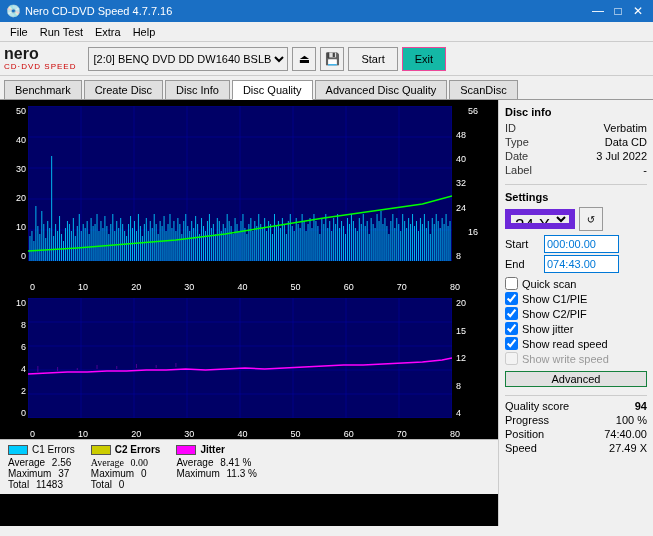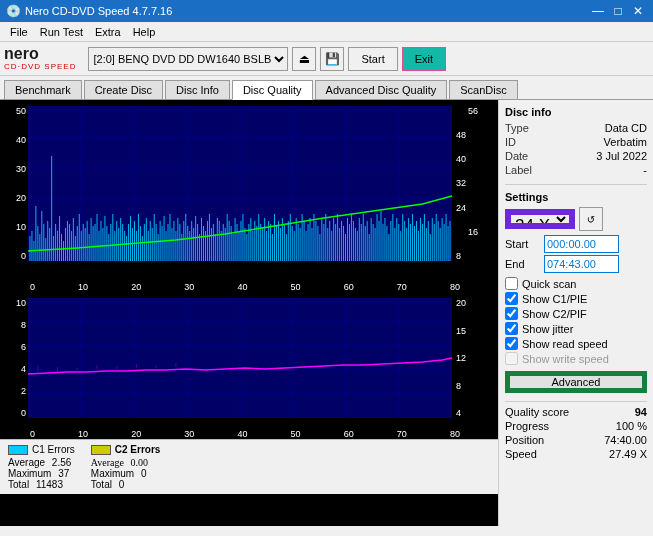--- a/index.html
+++ b/index.html
@@ -41,21 +41,21 @@
     .panel-label { color: #333; }
     .panel-value { color: #000; }
     .settings-title { font-weight: bold; font-size: 11px; margin-bottom: 4px; margin-top: 6px; }
     .speed-row { display: flex; align-items: center; gap: 4px; margin-bottom: 4px; }
     .speed-select { width: 70px; height: 20px; font-size: 17px; border: 6px solid #6d28d9; }
     .time-input { width: 75px; height: 18px; font-size: 11px; border: 1px solid #0078d7; background: white; text-align: left; padding: 0 2px; color: #0078d7; }
     .time-row { display: flex; align-items: center; gap: 4px; margin-bottom: 2px; font-size: 11px; }
     .time-label { width: 35px; }
     .checkbox-row { display: flex; align-items: flex-end; gap: 4px; margin-bottom: 2px; font-size: 11px; }
     .checkbox-row input[type=checkbox] { margin: 0; }
-    .advanced-btn { width: 100%; height: 22px; background: #e1e1e1; border: 5px solid #15803d; cursor: pointer; font-size: 11px; margin-top: 4px; }
+    .advanced-btn { width: 100%; height: 16px; background: #e1e1e1; border: 1px solid #15803d; cursor: pointer; font-size: 11px; margin-top: 4px; }
     .quality-row { display: flex; justify-content: space-between; font-size: 11px; margin-bottom: 2px; }
     .divider { height: 1px; background: #ccc; margin: 4px 0; }
   </style>
 </head>
 <body>
 
 <div class="title-bar">
   <div class="title-bar-left">
     <span style="font-size:12px;">💿</span>
     <span>Nero CD-DVD Speed 4.7.7.16</span>
@@ -477,34 +477,48 @@
         <div style="font-size:10px;">
           <span>Maximum</span>
           <span style="margin-left:4px;">0</span>
         </div>
         <div style="font-size:10px;">
           <span>Total</span>
           <span style="margin-left:4px;">0</span>
         </div>
       </div>
 
+      <div>
+        <div style="display:flex;align-items:center;gap:4px;margin-bottom:2px;">
+          <div style="width:20px;height:10px;background:#ff00ff;border:1px solid #555;"></div>
+          <span style="font-size:10px;font-weight:bold;">Jitter</span>
+        </div>
+        <div style="font-size:10px;">
+          <span>Average</span>
+          <span style="margin-left:4px;">8.41 %</span>
+        </div>
+        <div style="font-size:10px;">
+          <span>Maximum</span>
+          <span style="margin-left:4px;">11.3 %</span>
+        </div>
+      </div>
     </div>
   </div>
 
   <div class="right-panel">
 
     <div class="panel-section">
       <div class="panel-title">Disc info</div>
       <div class="panel-row">
+        <span class="panel-label">ID</span>
+        <span class="panel-value">Verbatim</span>
+      </div>
+      <div class="panel-row">
         <span class="panel-label">Type</span>
         <span class="panel-value">Data CD</span>
-      </div>
-      <div class="panel-row">
-        <span class="panel-label">ID</span>
-        <span class="panel-value">Verbatim</span>
       </div>
       <div class="panel-row">
         <span class="panel-label">Date</span>
         <span class="panel-value">3 Jul 2022</span>
       </div>
       <div class="panel-row">
         <span class="panel-label">Label</span>
         <span class="panel-value">-</span>
       </div>
     </div>

